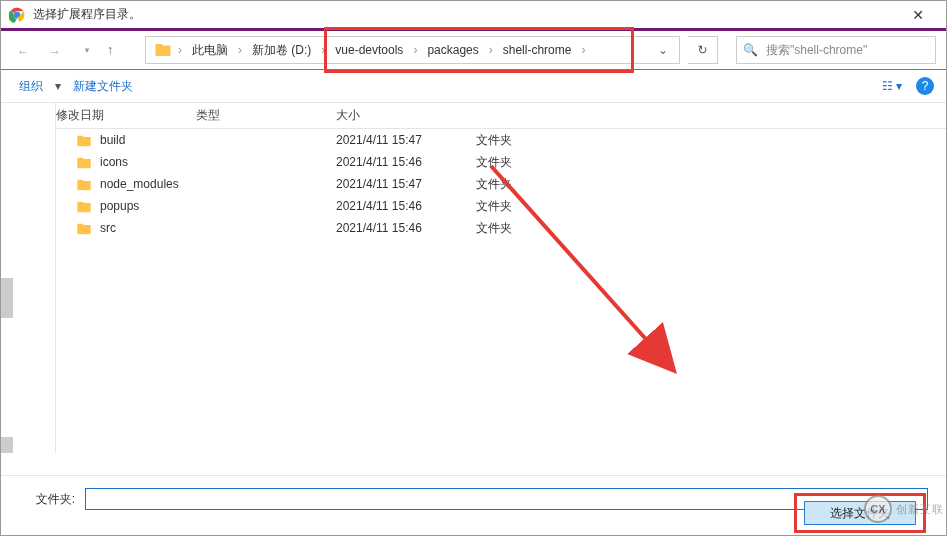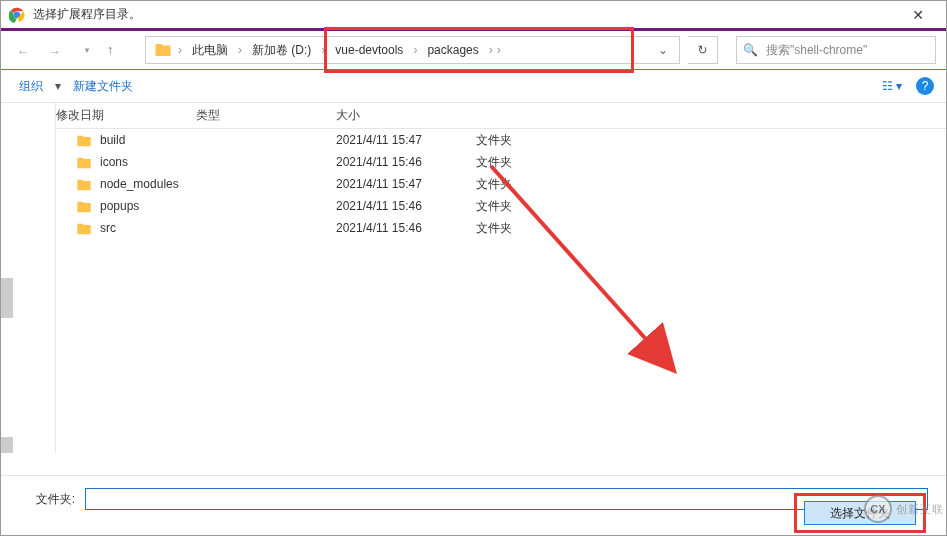--- a/index.html
+++ b/index.html
@@ -310,20 +310,21 @@
     </span>
     <span class="bc-sep">›</span>
     <span class="bc-item">此电脑</span>
     <span class="bc-sep">›</span>
     <span class="bc-item">新加卷 (D:)</span>
     <span class="bc-sep">›</span>
     <span class="bc-item">vue-devtools</span>
     <span class="bc-sep">›</span>
     <span class="bc-item">packages</span>
     <span class="bc-sep">›</span>
+    <span class="bc-item">shell-chrome</span>
     <span class="bc-sep">›</span>
     <span class="bc-drop">⌄</span>
     <div class="bc-highlight"></div>
   </div>
   <div class="refresh-btn">↻</div>
   <div class="search-box">
     <span>🔍</span>
     <span>搜索"shell-chrome"</span>
   </div>
 </div>

